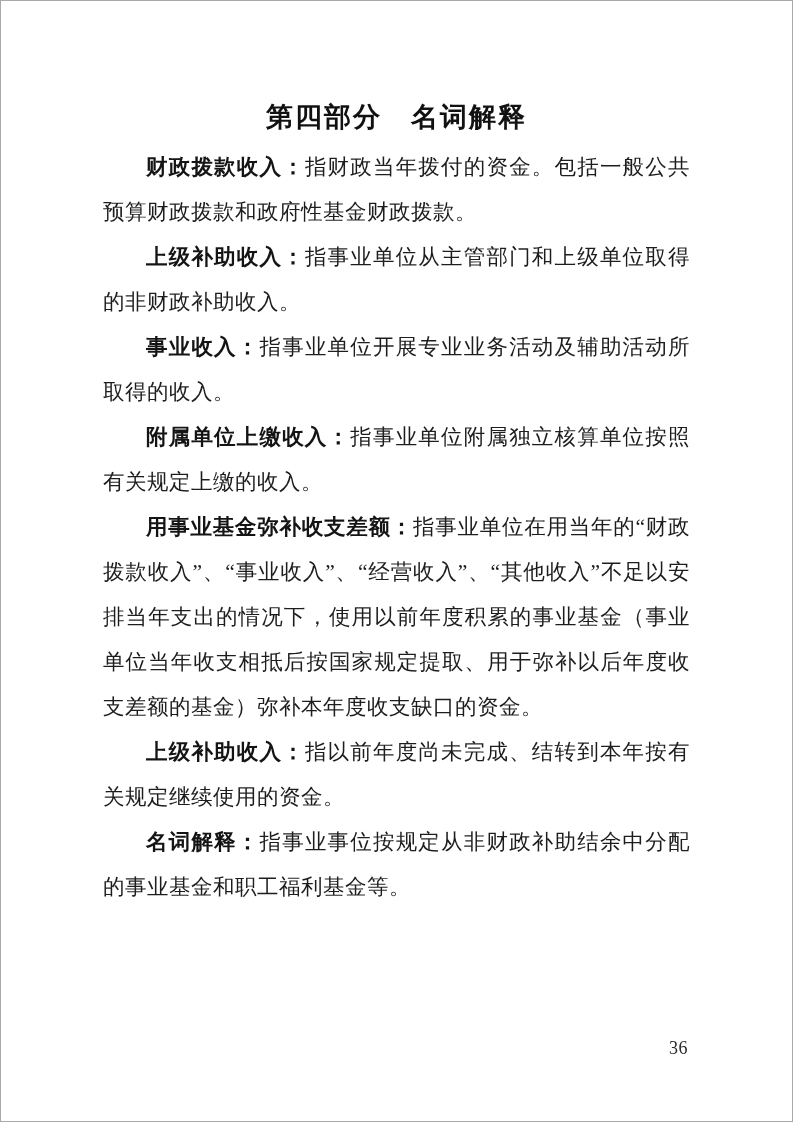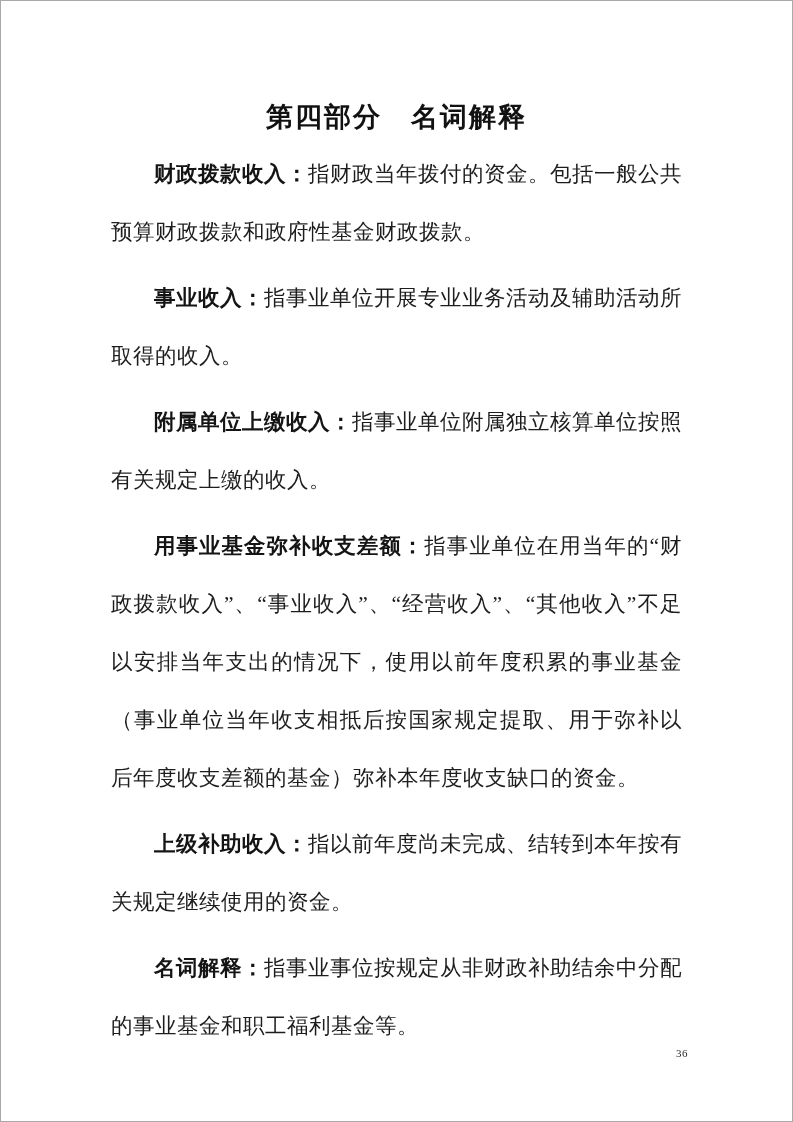--- a/index.html
+++ b/index.html
@@ -28,53 +28,54 @@
     font-size: 27px;
     font-weight: bold;
     letter-spacing: 2px;
     line-height: 36px;
     color: #111111;
   }
   .body-text {
     margin-top: 10px;
   }
   .para {
-    margin: 8px;
+    margin: 0;
     font-size: 21.5px;
-    line-height: 58px;
+    line-height: 45px;
     text-align: justify;
     text-justify: inter-ideograph;
     text-indent: 2em;
     letter-spacing: 0.5px;
   }
   .term {
     font-weight: bold;
     color: #141414;
   }
   .def {
     font-weight: normal;
   }
   .page-number {
     position: absolute;
     right: 104px;
     bottom: 62px;
-    font-size: 11px;
+    font-size: 18px;
     color: #2a2a2a;
     letter-spacing: 0.5px;
   }
 </style>
 </head>
 <body>
 
 <div class="page">
   <div class="content">
     <h1 class="doc-title">第四部分　名词解释</h1>
 
     <div class="body-text">
       <p class="para"><b class="term">财政拨款收入：</b><span class="def">指财政当年拨付的资金。包括一般公共预算财政拨款和政府性基金财政拨款。</span></p>
+      <p class="para"><b class="term">上级补助收入：</b><span class="def">指事业单位从主管部门和上级单位取得的非财政补助收入。</span></p>
       <p class="para"><b class="term">事业收入：</b><span class="def">指事业单位开展专业业务活动及辅助活动所取得的收入。</span></p>
       <p class="para"><b class="term">附属单位上缴收入：</b><span class="def">指事业单位附属独立核算单位按照有关规定上缴的收入。</span></p>
       <p class="para"><b class="term">用事业基金弥补收支差额：</b><span class="def">指事业单位在用当年的“财政拨款收入”、“事业收入”、“经营收入”、“其他收入”不足以安排当年支出的情况下，使用以前年度积累的事业基金（事业单位当年收支相抵后按国家规定提取、用于弥补以后年度收支差额的基金）弥补本年度收支缺口的资金。</span></p>
       <p class="para"><b class="term">上级补助收入：</b><span class="def">指以前年度尚未完成、结转到本年按有关规定继续使用的资金。</span></p>
       <p class="para"><b class="term">名词解释：</b><span class="def">指事业事位按规定从非财政补助结余中分配的事业基金和职工福利基金等。</span></p>
     </div>
   </div>
 
   <div class="page-number">36</div>
 </div>

